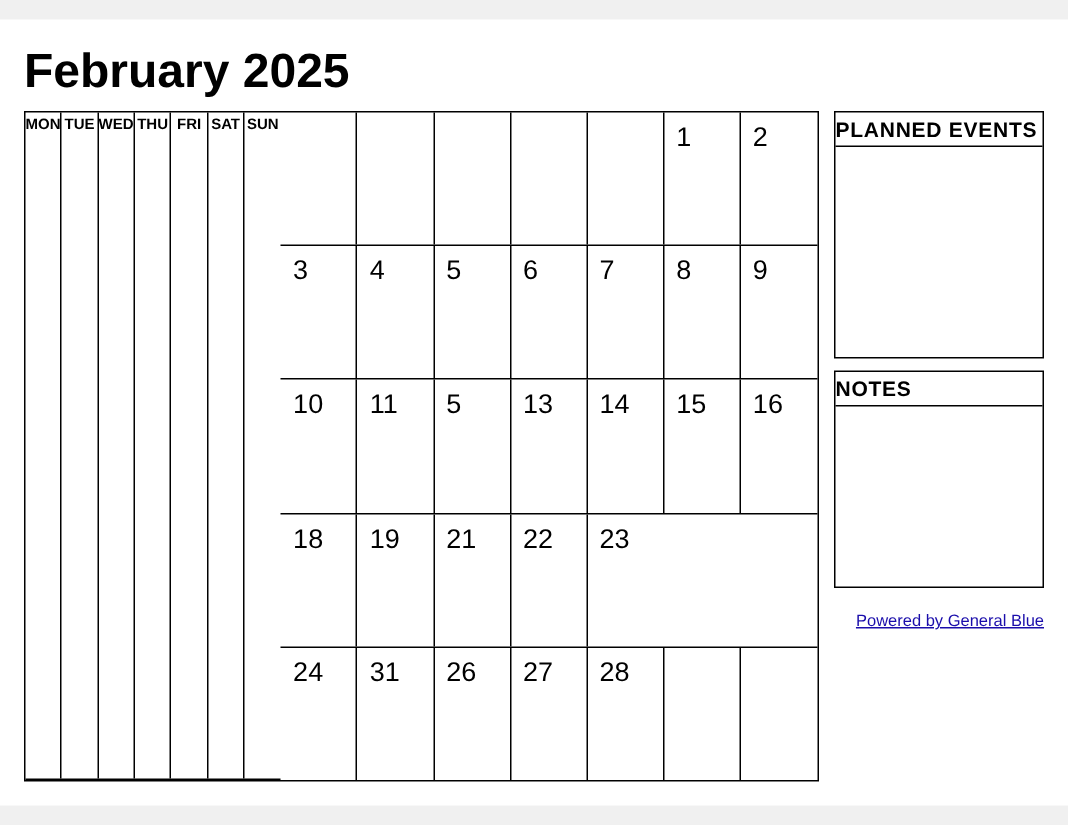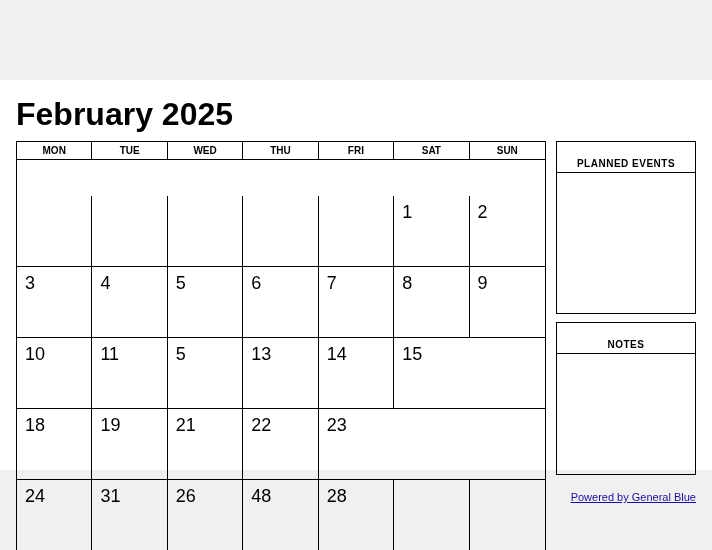--- a/index.html
+++ b/index.html
@@ -14,21 +14,21 @@
       justify-content: center;
       align-items: center;
       width: 712px;
       height: 550px;
       font-family: Arial, sans-serif;
     }
 
     .page {
       background: #ffffff;
       width: 712px;
-      height: 390px;
+      height: 524px;
       padding: 16px;
       display: flex;
       flex-direction: column;
     }
 
     .month-title {
       font-size: 32px;
       font-weight: bold;
       color: #000;
       margin-bottom: 8px;
@@ -37,22 +37,21 @@
     .main-area {
       display: flex;
       flex: 1;
       gap: 10px;
     }
 
     .calendar-section {
       flex: 1;
       border: 1px solid #000;
       display: flex;
-      flex-direction: column;
-      gap: 36px;
+      flex-direction: row;
     }
 
     .cal-header-row {
       display: grid;
       grid-template-columns: repeat(7, 1fr);
       border-bottom: 1px solid #000;
     }
 
     .cal-header-cell {
       text-align: center;
@@ -110,28 +109,26 @@
       gap: 8px;
     }
 
     .sidebar-box {
       border: 1px solid #000;
       display: flex;
       flex-direction: column;
     }
 
     .sidebar-box-header {
-      text-align: center;
-      font-size: 10px;
+      font-size: 14px;
       font-weight: bold;
       padding: 3px 0;
       border-bottom: 1px solid #000;
       color: #000;
       letter-spacing: 0.5px;
-      margin-top: 13px;
     }
 
     .sidebar-box-body {
       flex: 1;
       min-height: 140px;
     }
 
     .notes-box .sidebar-box-body {
       min-height: 120px;
     }
@@ -183,33 +180,34 @@
             <div class="cal-day">8</div>
             <div class="cal-day">9</div>
           </div>
           <div class="cal-week">
             <div class="cal-day">10</div>
             <div class="cal-day">11</div>
             <div class="cal-day">5</div>
             <div class="cal-day">13</div>
             <div class="cal-day">14</div>
             <div class="cal-day">15</div>
+            <div class="cal-day">16</div>
           </div>
           <div class="cal-week">
             <div class="cal-day">18</div>
             <div class="cal-day">19</div>
             <div class="cal-day">21</div>
             <div class="cal-day">22</div>
             <div class="cal-day">23</div>
           </div>
           <div class="cal-week">
             <div class="cal-day">24</div>
             <div class="cal-day">31</div>
             <div class="cal-day">26</div>
-            <div class="cal-day">48</div>
+            <div class="cal-day">27</div>
             <div class="cal-day">28</div>
             <div class="cal-day empty"></div>
             <div class="cal-day empty"></div>
           </div>
         </div>
     </div>
 
     <div class="sidebar">
       <div class="sidebar-box planned-events-box">
         <div class="sidebar-box-header">PLANNED EVENTS</div>

